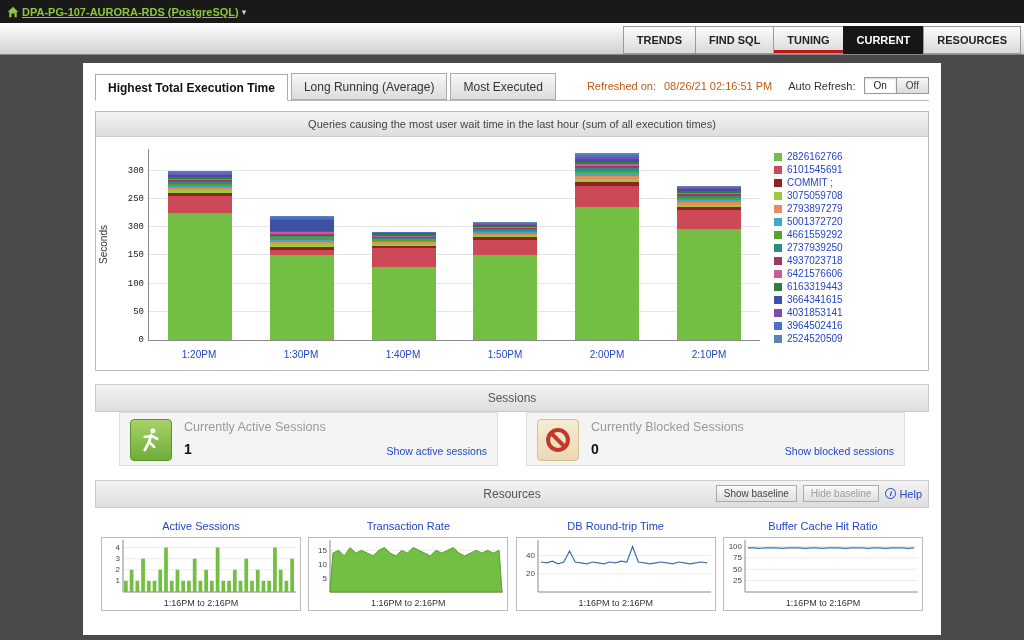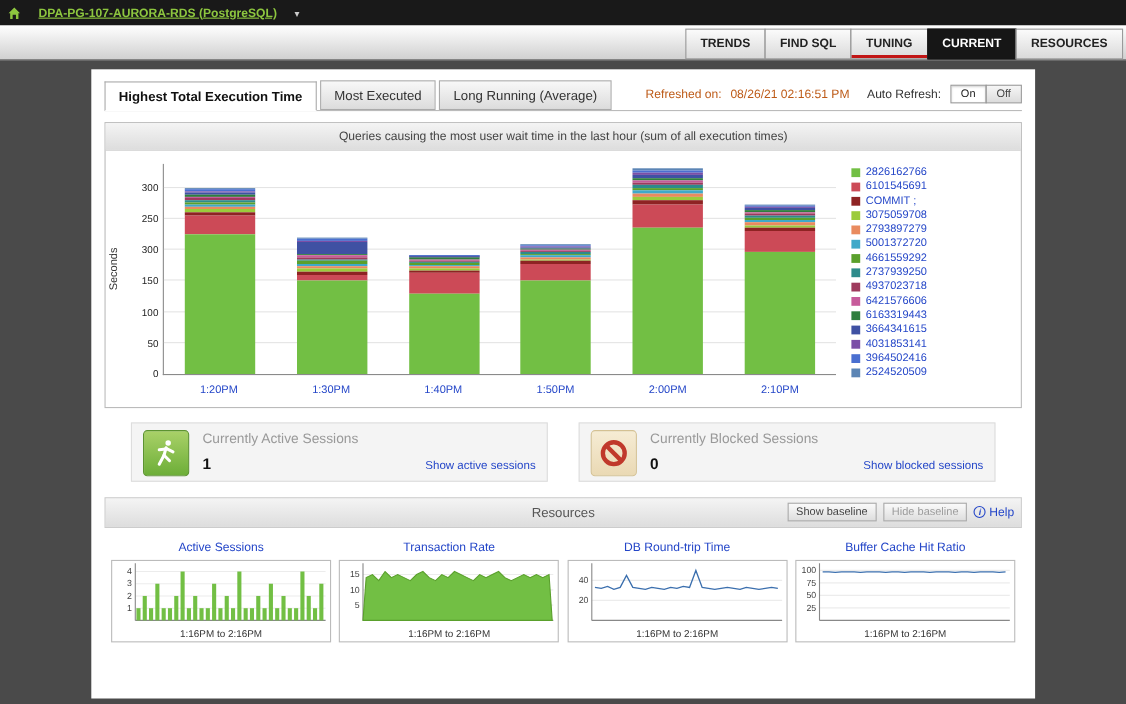--- a/index.html
+++ b/index.html
@@ -5,21 +5,21 @@
   * { box-sizing: border-box; }
   html, body { margin:0; padding:0; }
   body {
     width:1024px; height:640px; overflow:hidden;
     background:#4a4a4a;
     font-family:"Liberation Sans", sans-serif;
   }
   a.link { color:#2446c8; cursor:pointer; }
 
   
-  .topbar { height:23px; background:#191919; display:flex; align-items:center; padding:0 7px; gap:16px; }
+  .topbar { height:23px; background:#191919; display:flex; align-items:center; padding:0 7px; gap:3px; }
   .topbar .db-link { color:#8dc63f; font-size:11px; font-weight:bold; text-decoration:underline; cursor:pointer; }
   .topbar .caret { color:#cccccc; font-size:9px; margin-top:1px; }
 
   
   .navrow { height:32px; background:linear-gradient(#ffffff,#d0d0d0); border-bottom:1px solid #878787;
             display:flex; justify-content:flex-end; align-items:flex-end; padding:0 3px 0 0; }
   .navtab { border:1px solid #9a9a9a; background:linear-gradient(#fbfbfb,#dadada);
             padding:0 13px; height:28px; display:flex; align-items:center;
             font-size:11px; font-weight:bold; color:#222; cursor:pointer; margin-left:-1px; }
   .navtab.accent { box-shadow: inset 0 -3px 0 0 #c11515; }
@@ -48,21 +48,21 @@
   .section-header { border:1px solid #cccccc; background:linear-gradient(#f4f4f4,#dddddd);
                     text-align:center; font-size:12px; color:#555; padding:6px 0; position:relative; }
 
   
   .chart-wrap { display:flex; padding:12px 8px 8px 6px; }
   .ylab { width:14px; position:relative; }
   .ylab span { position:absolute; top:90px; left:-18px; transform:rotate(-90deg); font-size:10px; color:#333; white-space:nowrap; }
   .plot-col { flex:1; }
   .plot { position:relative; height:192px; border-left:1px solid #8a8a8a; border-bottom:1px solid #8a8a8a; margin-left:32px; }
   .gridline { position:absolute; left:0; right:0; height:1px; background:#e4e4e4; }
-  .ytick { position:absolute; left:-32px; width:27px; text-align:right; font-size:9px; color:#222; }
+  .ytick { position:absolute; left:-32px; width:27px; text-align:right; font-size:9px; color:#222;font-family:Liberation Mono, monospace; }
   .bars { position:absolute; left:0; right:0; top:0; bottom:0; display:flex; justify-content:space-around; align-items:flex-end; }
   .bar { width:64px; display:flex; flex-direction:column-reverse; }
   .xlabels { margin-left:32px; display:flex; justify-content:space-around; padding-top:3px; }
   .xlabels span { width:64px; text-align:center; }
   .xlabels a { font-size:10px; }
   .legend { width:160px; padding:2px 0 0 14px; display:flex; flex-direction:column; gap:2px; }
   .legend-item { display:flex; align-items:center; gap:5px; }
   .legend-item .swatch { width:8px; height:8px; flex:none; }
   .legend-item a { font-size:10px; }
 
@@ -117,22 +117,22 @@
       <div class="navtab">RESOURCES</div>
     </div>
 </div>
 
 <div class="page">
   <div class="panel">
 
     <div class="subtab-row">
       <div id="subtabs" style="display:flex;align-items:flex-end;">
           <div class="subtab active">Highest Total Execution Time</div>
+          <div class="subtab">Long Running (Average)</div>
           <div class="subtab">Most Executed</div>
-          <div class="subtab">Long Running (Average)</div>
         </div>
       <div class="refresh-area">
         <span class="refreshed">Refreshed on:</span>
         <span class="refreshed">08/26/21 02:16:51 PM</span>
         <span class="auto-label">Auto Refresh:</span>
         <span style="display:flex;">
           <button class="toggle-btn toggle-on">On</button>
           <button class="toggle-btn toggle-off">Off</button>
         </span>
       </div>
@@ -331,20 +331,23 @@
               <a class="link">3964502416</a>
             </div>
             <div class="legend-item">
               <span class="swatch" style="background: rgb(92, 133, 181);"></span>
               <a class="link">2524520509</a>
             </div>
           </div>
       </div>
     </div>
 
+    <div class="section-header">
+      <span>Sessions</span>
+    </div>
     <div class="sess-row">
       <div class="sess-box">
         <div class="sess-icon green">
           <svg width="30" height="30" viewBox="0 0 24 24" fill="none" stroke="#ffffff" stroke-width="2.2" stroke-linecap="round">
             <circle cx="13.5" cy="4.5" r="2" fill="#ffffff" stroke="none"></circle>
             <path d="M12 8 L10.5 13.5"></path>
             <path d="M12 8.5 L17 11"></path>
             <path d="M12 9 L7 9.5"></path>
             <path d="M10.5 13.5 L14.5 17.5"></path>
             <path d="M10.5 13.5 L7 20"></path>

